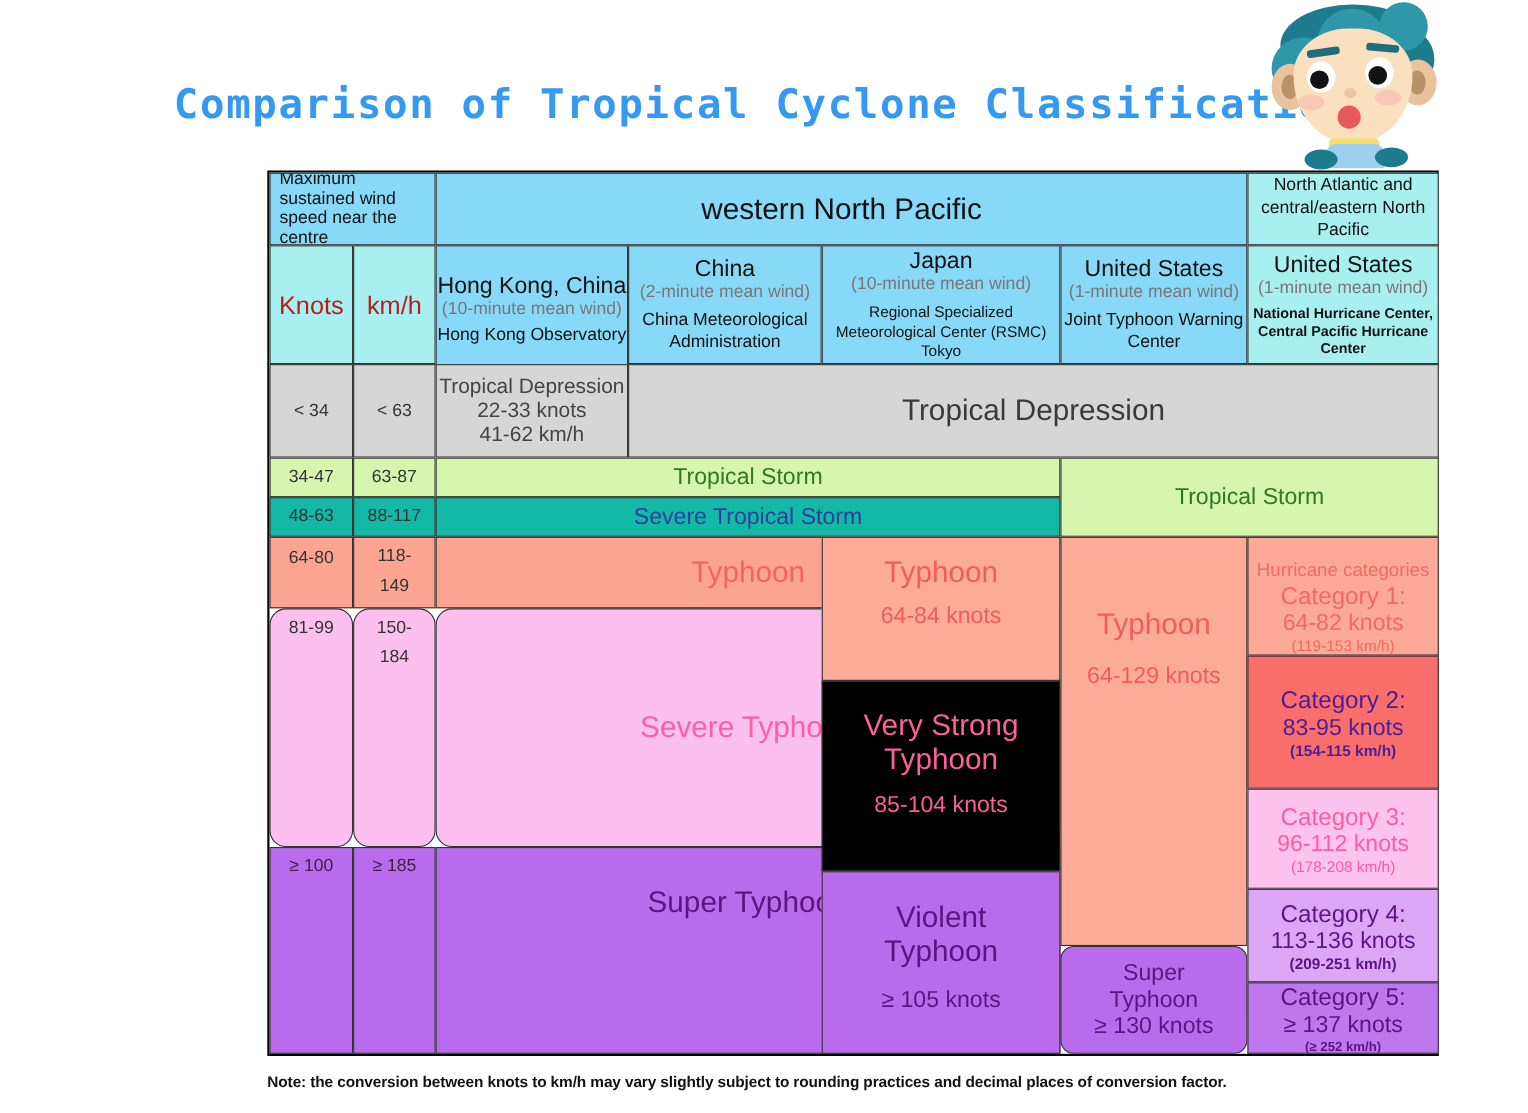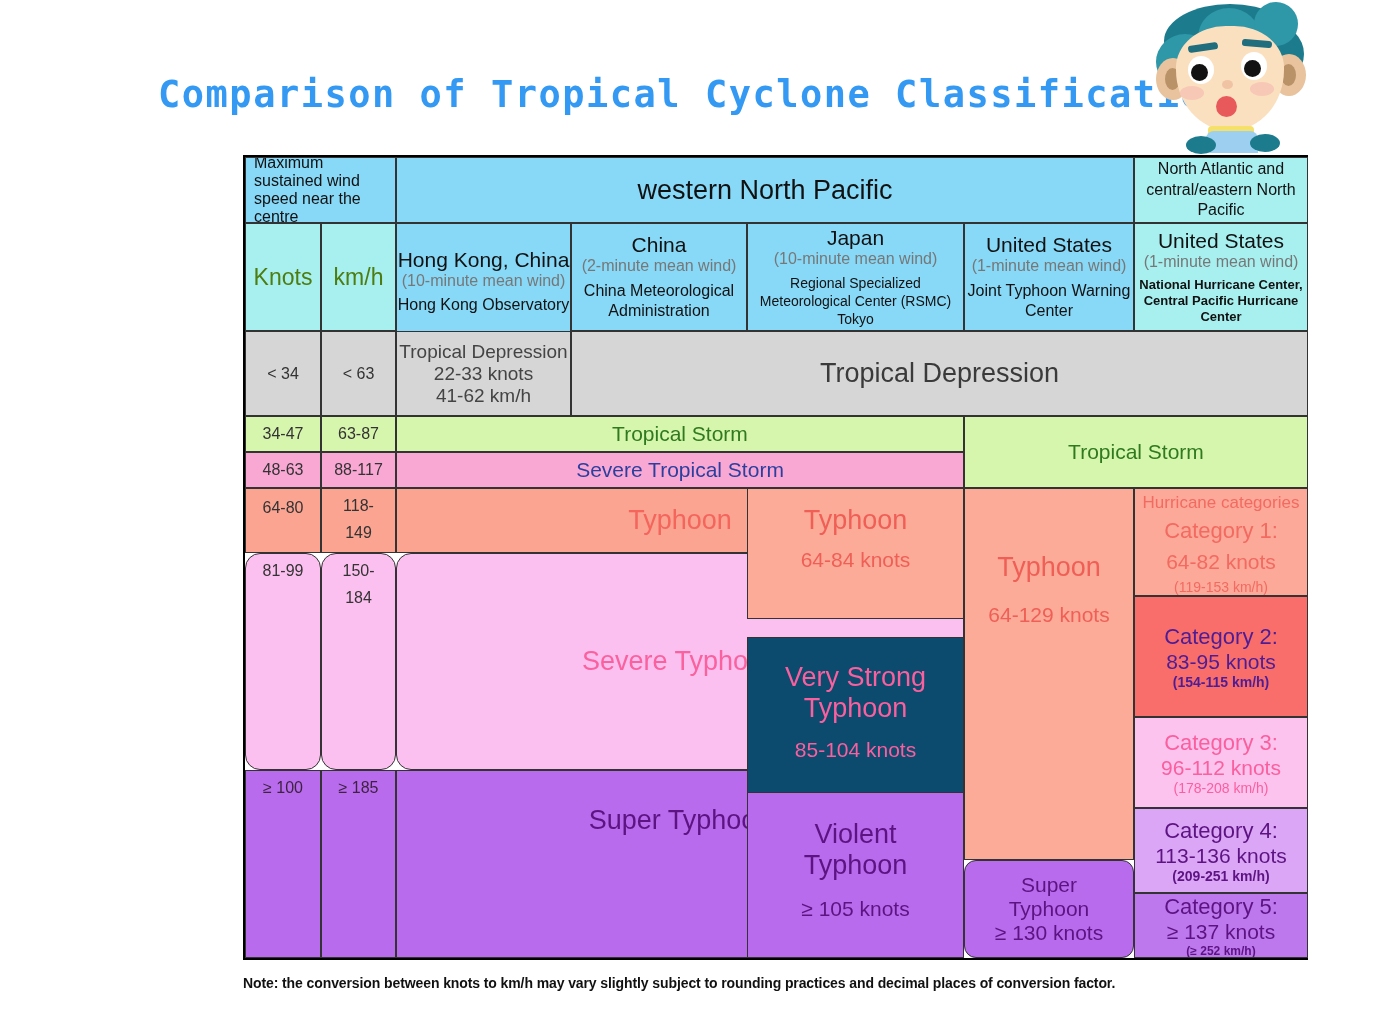--- a/index.html
+++ b/index.html
@@ -36,44 +36,44 @@
          border:2px solid #000;box-sizing:border-box;}
   .cell{position:absolute;box-sizing:border-box;border:1px solid #333;
         display:flex;flex-direction:column;align-items:center;
         justify-content:center;text-align:center;overflow:hidden;}
 
   
   .c-hdr{background:#87d9f7;}
   .c-hdr2{background:#a8f0f0;}
   .c-grey{background:#d6d6d6;color:#444;}
   .c-green{background:#d6f5ad;color:#2f7a1f;}
-  .c-blue{background:#f9a8d4;color:#2b3f9e;}
+  .c-blue{background:#14b8a6;color:#2b3f9e;}
   .c-salmon{background:#fba492;color:#f4655c;}
   .c-salmon2{background:#fcab99;color:#ef5f56;}
   .c-pink{background:#fbc0ef;color:#f9619f;border-radius:15px;}
-  .c-pink2{background:#0c4a6e;color:#fa5f9e;margin-top:18px;}
+  .c-pink2{background:#000000;color:#fa5f9e;}
   .c-purple{background:#b86ced;color:#5d1482;}
   .c-cat1{background:#fca99a;color:#f26a60;}
   .c-cat2{background:#f96e6b;color:#4c1d95;}
   .c-cat3{background:#fcc3ef;color:#fa5f9e;}
   .c-cat4{background:#dba6f6;color:#5d1482;}
   .c-cat5{background:#bd78ee;color:#5d1482;}
 
   .t-big{font-size:27px;}
   .t-med{font-size:21px;}
   .t-sm{font-size:17px;}
   .t-xs{font-size:14px;}
   .t-xxs{font-size:12px;}
   .t-hdr-main{font-size:27px;color:#111;}
   .t-hdr-country{font-size:21px;color:#111;}
   .t-hdr-sub{font-size:16px;color:#777;}
   .t-hdr-org{font-size:16px;color:#111;}
   .t-hdr-org-sm{font-size:13px;color:#111;font-weight:bold;}
   .t-hdr-left{font-size:16px;color:#111;text-align:left;padding-left:8px;}
-  .t-unit{font-size:23px;color:#4d7c0f;}
+  .t-unit{font-size:23px;color:#b91c1c;}
   .t-range{font-size:16px;color:#333;}
   .gap{height:6px;}
 
   
   #note{position:absolute;left:243px;top:975px;width:1000px;
         font-size:14px;font-weight:bold;color:#111;text-align:left;
         letter-spacing:-0.1px;}
 </style>
 </head>
 <body>
@@ -249,21 +249,21 @@
   <div class="cell c-salmon2" style="left:719px;top:331px;width:170px;height:372px;justify-content:flex-start;padding-top:63px;">
     <span class="t-big">Typhoon</span>
     <span class="t-med" style="margin-top:20px;">64-129 knots</span>
   </div>
   <div class="cell c-purple" style="left:719px;top:703px;width:170px;height:98px;border-radius:12px;">
     <span class="t-med">Super</span>
     <span class="t-med">Typhoon</span>
     <span class="t-med">≥ 130 knots</span>
   </div>
 
-  <div class="cell c-cat1" style="left:889px;top:331px;width:174px;height:108px;justify-content:space-between;padding-top:4px;">
+  <div class="cell c-cat1" style="left:889px;top:331px;width:174px;height:108px;justify-content:flex-end;padding-top:4px;">
     <span class="t-sm">Hurricane categories</span>
     <span class="t-med" style="font-size:22px;">Category 1:</span>
     <span class="t-med" style="font-size:21px;">64-82 knots</span>
     <span class="t-xs">(119-153 km/h)</span>
   </div>
   <div class="cell c-cat2" style="left:889px;top:439px;width:174px;height:121px;">
     <span class="t-med" style="font-size:22px;">Category 2:</span>
     <span class="t-med" style="font-size:21px;">83-95 knots</span>
     <span class="t-xs" style="font-weight:bold;">(154-115 km/h)</span>
   </div>

